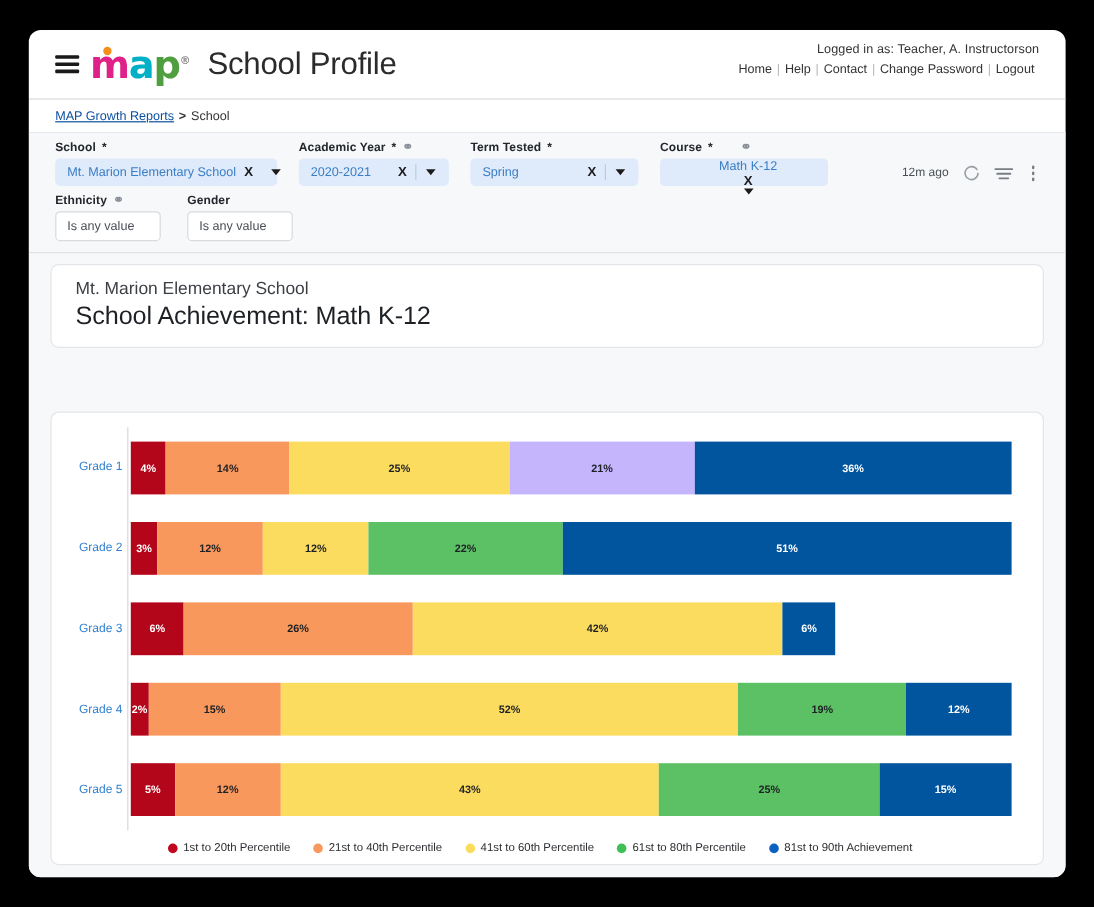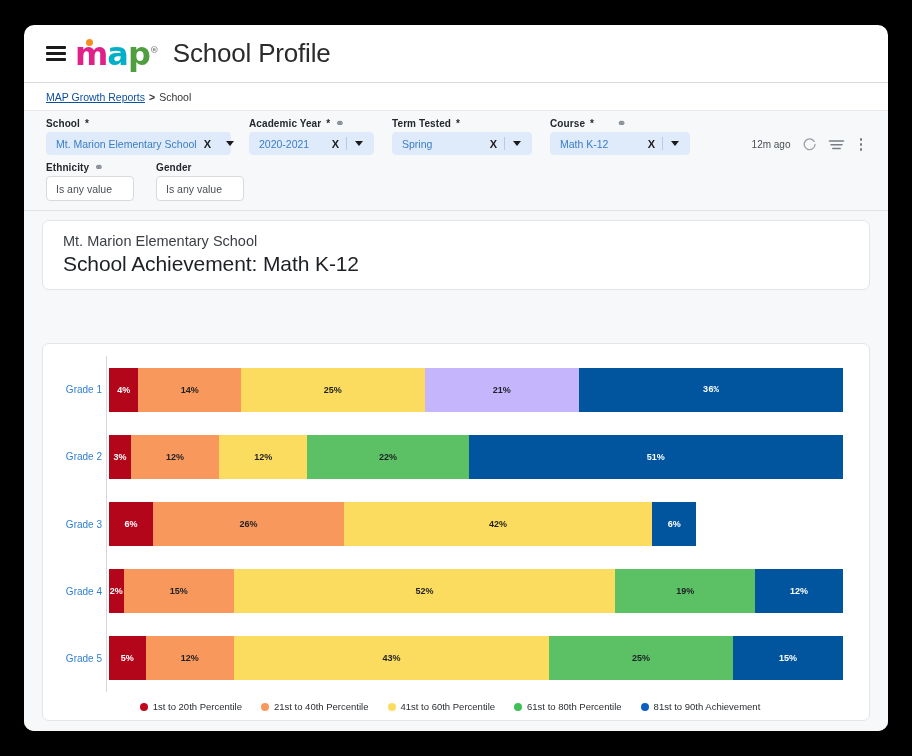--- a/index.html
+++ b/index.html
@@ -106,21 +106,21 @@
   .pill .divider { width: 1px; height: 13px; background: #b8cce8; }
   .pill .caret {
     width: 0; height: 0; margin: 0 8px;
     border-left: 4.5px solid transparent;
     border-right: 4.5px solid transparent;
     border-top: 5.5px solid #1b1b1b;
   }
   .pill-school { width: 185px; }
   .pill-year   { width: 125px; }
   .pill-term   { width: 140px; }
-  .pill-course { width: 140px; }
+  .pill-course { width: 140px; flex-direction: column; }
   .box-plain {
     background: #ffffff;
     border: 1px solid #d8dade;
     border-radius: 4px;
     height: 25px; width: 88px;
     display: flex; align-items: center;
     padding: 0 9px;
     font-size: 10.5px; color: #4a4f55;
     cursor: pointer;
   }
@@ -210,20 +210,26 @@
 
   <div class="hdr">
     <div class="hdr-left">
       <div class="burger">
           <i></i>
           <i></i>
           <i></i>
         </div>
       <div class="logo-map"><span class="l1">m</span><span class="l2">a</span><span class="l4">p</span><span class="dot"></span><span class="reg">®</span></div>
       <div class="app-title">School Profile</div>
+    </div>
+    <div class="hdr-right">
+      <div class="logged-in">Logged in as:  Teacher, A. Instructorson</div>
+      <div class="navlinks">
+        <a>Home</a><span class="sep">|</span><a>Help</a><span class="sep">|</span><a>Contact</a><span class="sep">|</span><a>Change Password</a><span class="sep">|</span><a>Logout</a>
+      </div>
     </div>
   </div>
 
   <div class="crumb">
     <a>MAP Growth Reports</a><span class="arrow">&gt;</span><span class="cur">School</span>
   </div>
 
   <div class="filters">
     <div class="frow">
 
@@ -332,21 +338,21 @@
     <div class="card chart-card">
       <div class="plot" id="plot">
         <div class="axisline"></div>
       <div class="row">
             <div class="glabel">Grade 1</div>
             <div class="bar">
               <div class="seg" title="1st to 20th Percentile: 4%" style="width: 4%; background: rgb(179, 6, 26); color: rgb(255, 255, 255);">4%</div>
               <div class="seg" title="21st to 40th Percentile: 14%" style="width: 14%; background: rgb(249, 152, 92); color: rgb(29, 32, 36);">14%</div>
               <div class="seg" title="41st to 60th Percentile: 25%" style="width: 25%; background: rgb(252, 220, 94); color: rgb(29, 32, 36);">25%</div>
               <div class="seg" title="61st to 80th Percentile: 21%" style="width: 21%; background: #c4b5fd; color: rgb(29, 32, 36); text-align: center;">21%</div>
-              <div class="seg" title="81st to 90th Percentile: 36%" style="width: 36%; background: rgb(0, 85, 158); color: rgb(255, 255, 255); font-family: Liberation Mono, monospace;">36%</div>
+              <div class="seg" title="81st to 90th Percentile: 36%" style="width: 36%; background: rgb(0, 85, 158); color: rgb(255, 255, 255);">36%</div>
             </div>
           </div>
           <div class="row">
             <div class="glabel">Grade 2</div>
             <div class="bar">
               <div class="seg" title="1st to 20th Percentile: 3%" style="width: 3%; background: rgb(179, 6, 26); color: rgb(255, 255, 255);">3%</div>
               <div class="seg" title="21st to 40th Percentile: 12%" style="width: 12%; background: rgb(249, 152, 92); color: rgb(29, 32, 36);">12%</div>
               <div class="seg" title="41st to 60th Percentile: 12%" style="width: 12%; background: rgb(252, 220, 94); color: rgb(29, 32, 36);">12%</div>
               <div class="seg" title="61st to 80th Percentile: 22%" style="width: 22%; background: rgb(92, 193, 101); color: rgb(29, 32, 36);">22%</div>
               <div class="seg" title="81st to 90th Percentile: 51%" style="width: 51%; background: rgb(0, 85, 158); color: rgb(255, 255, 255);">51%</div>

